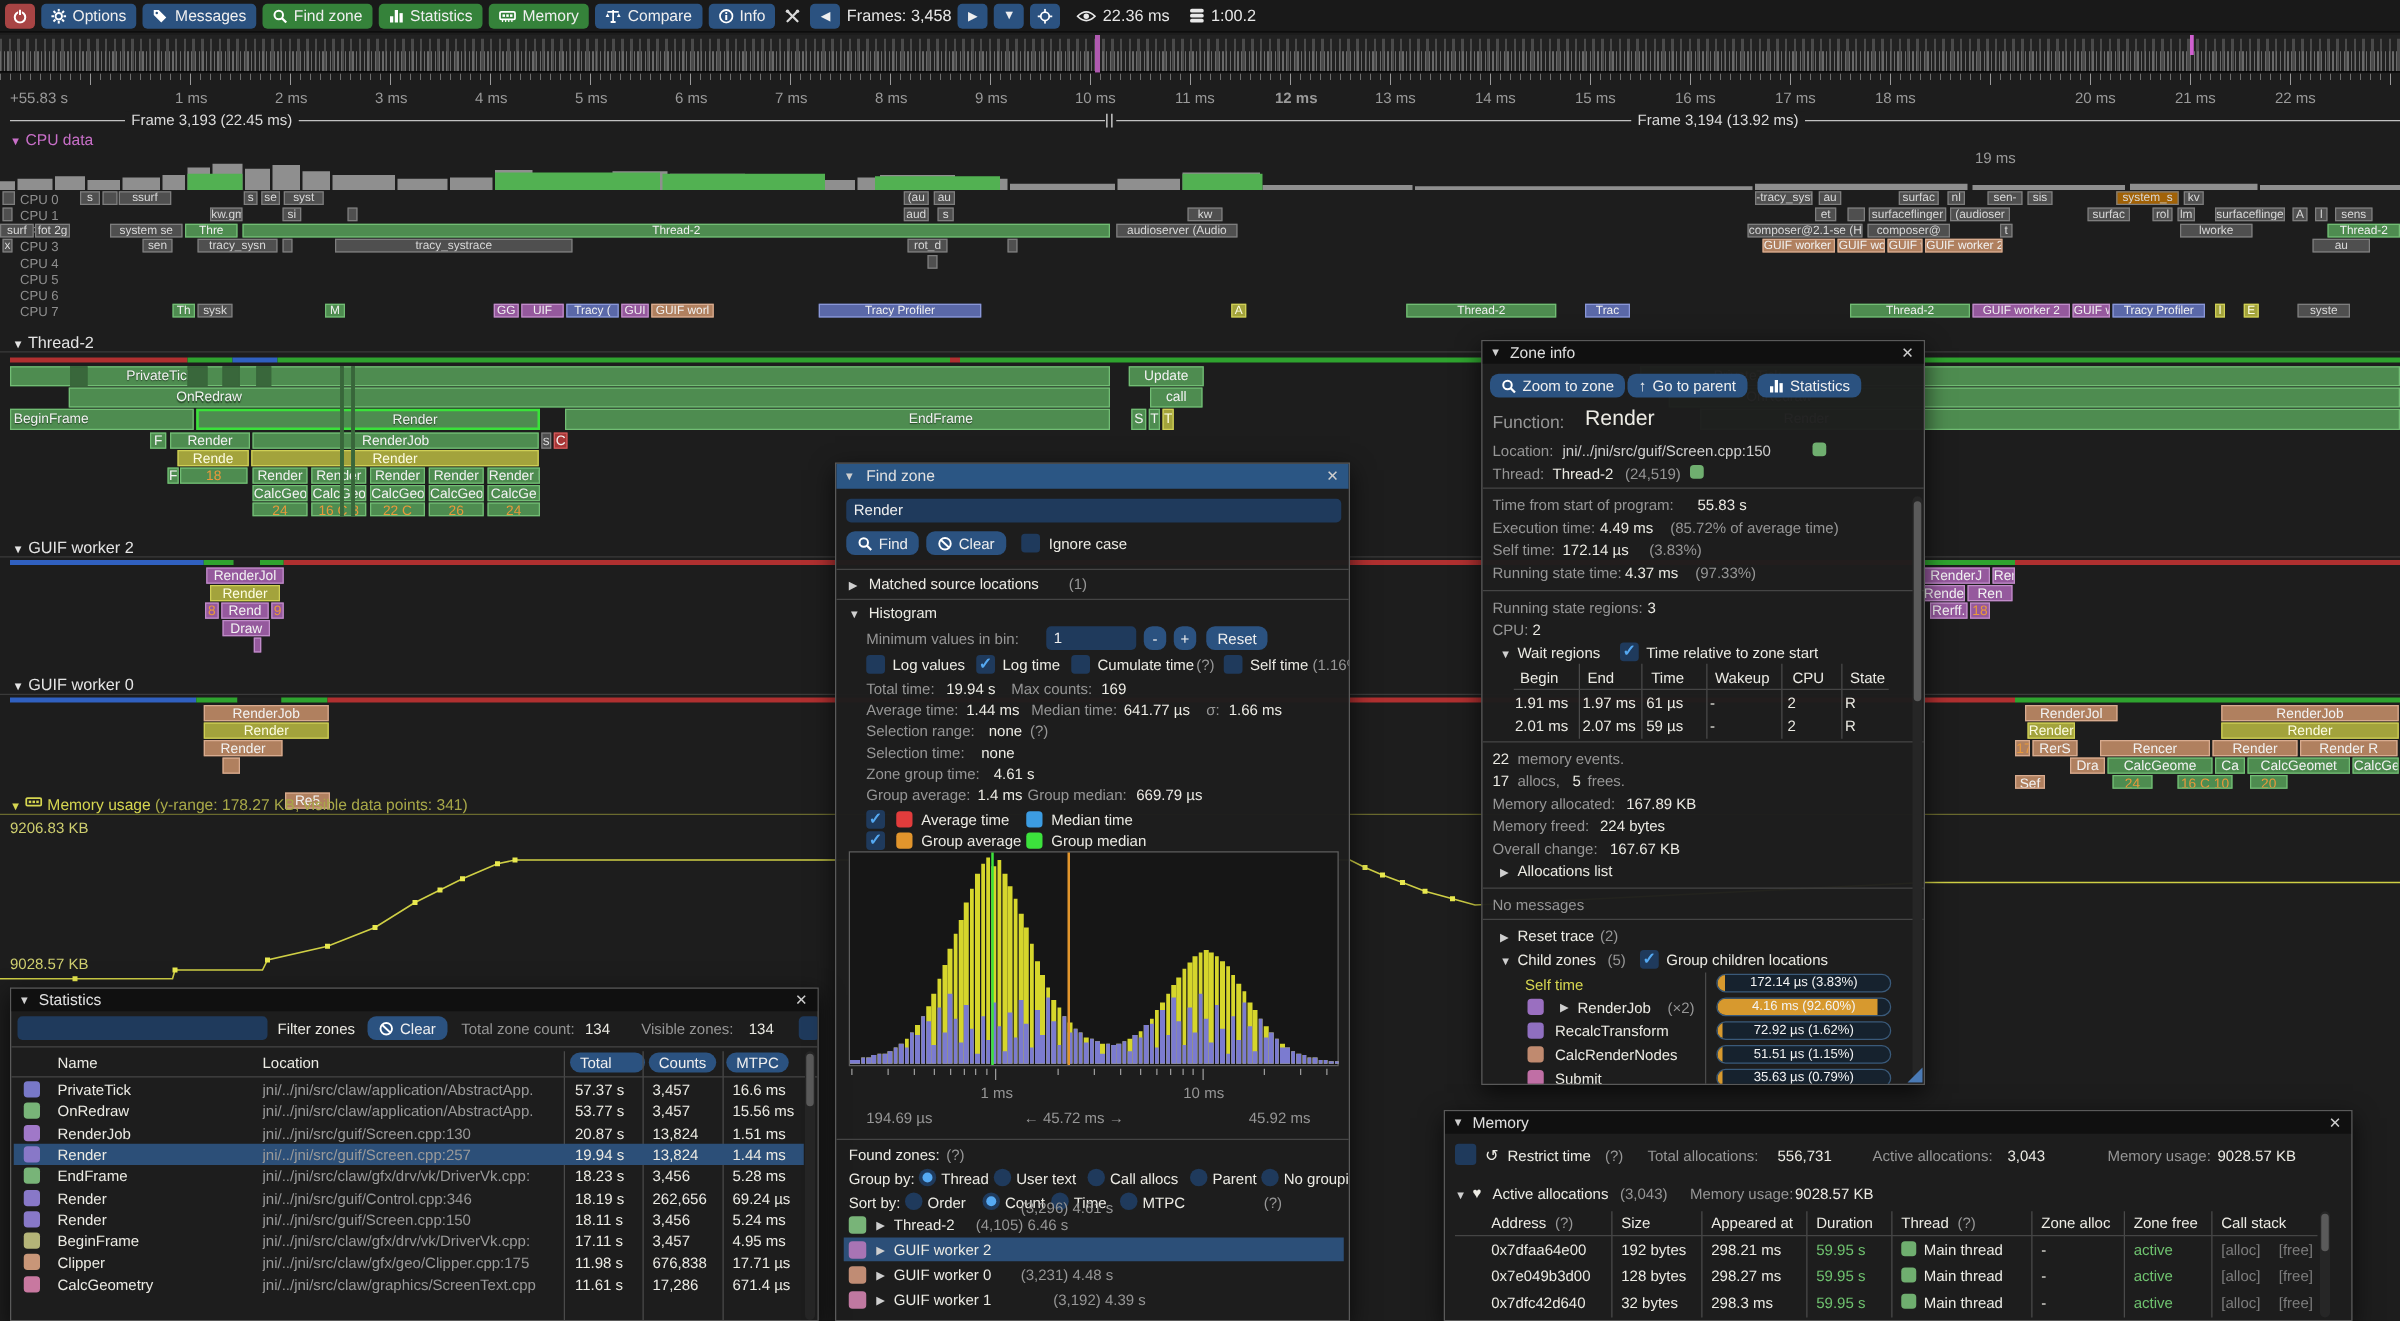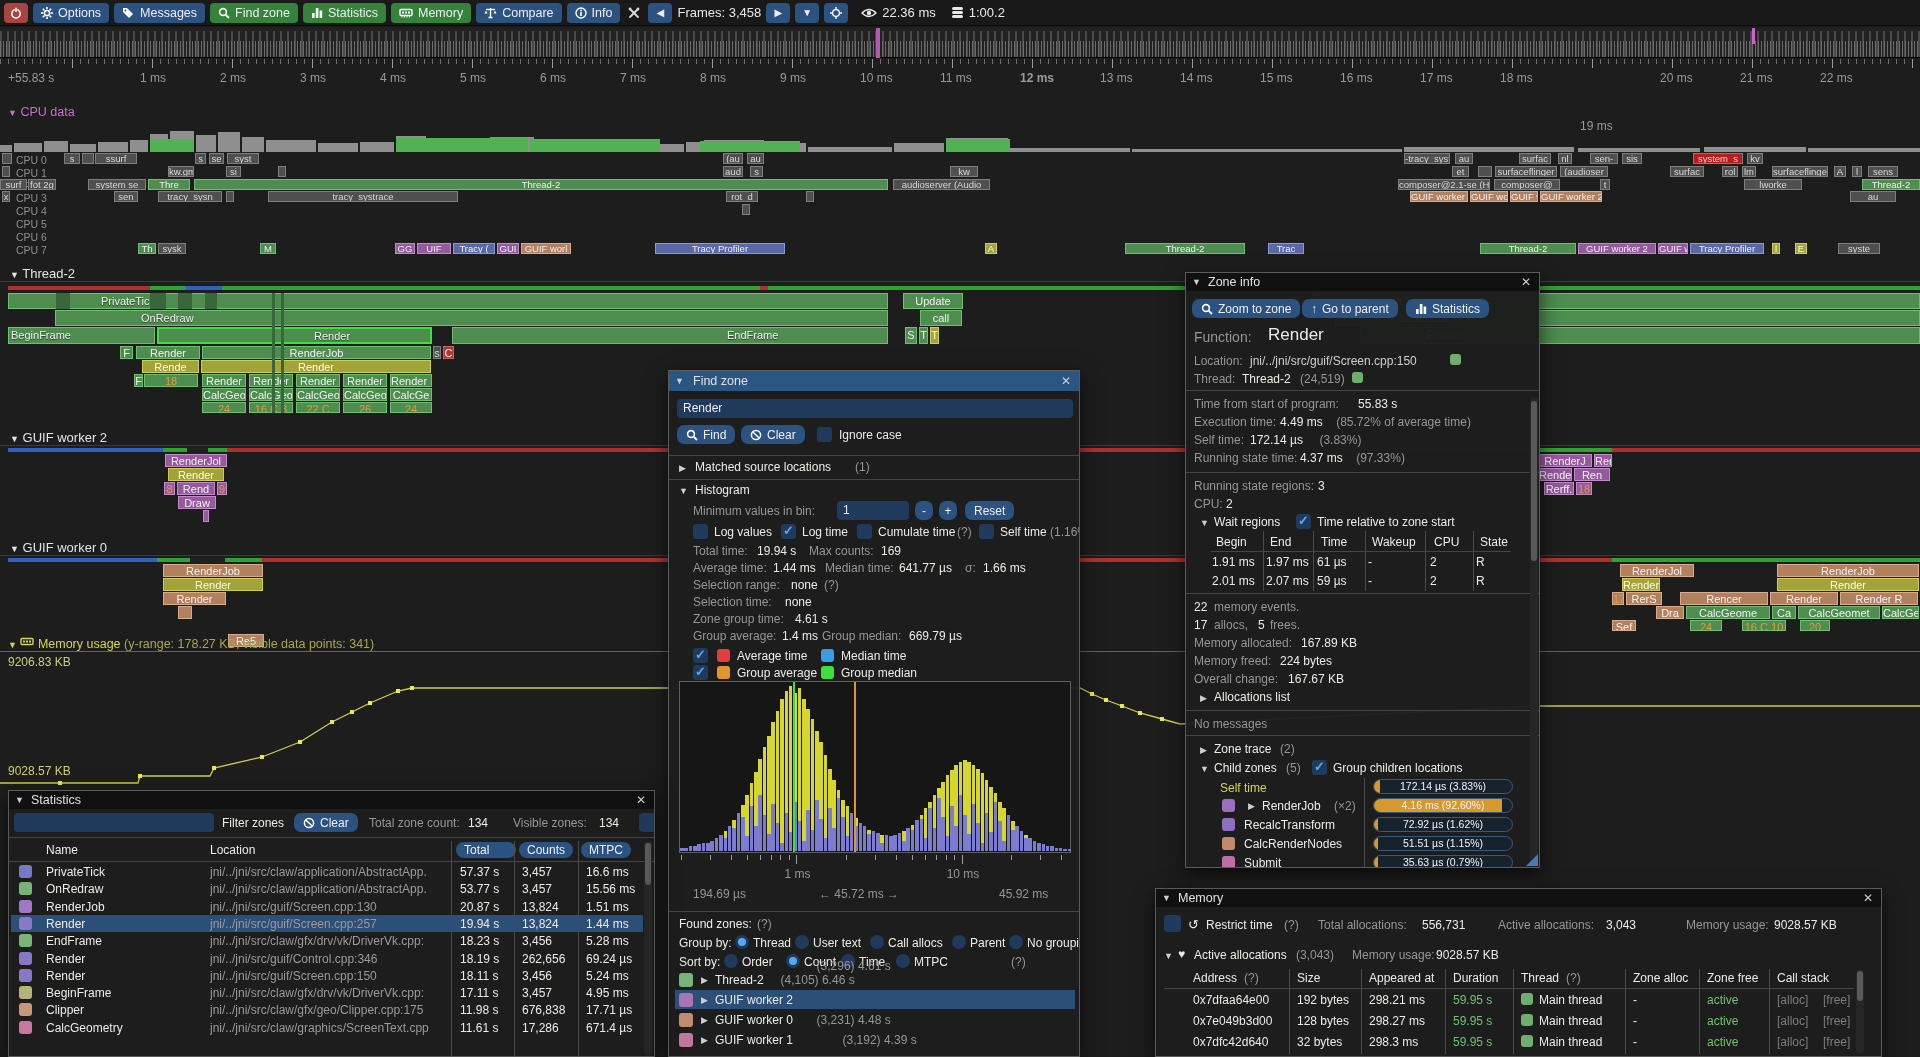--- a/index.html
+++ b/index.html
@@ -251,20 +251,28 @@
       <div class="rlab" style="left: 1180px;">14 ms</div>
       <div class="rlab" style="left: 1260px;">15 ms</div>
       <div class="rlab" style="left: 1340px;">16 ms</div>
       <div class="rlab" style="left: 1420px;">17 ms</div>
       <div class="rlab" style="left: 1500px;">18 ms</div>
       <div class="rlab" style="left: 1580px; margin-top: 48px;">19 ms</div>
       <div class="rlab" style="left: 1660px;">20 ms</div>
       <div class="rlab" style="left: 1740px;">21 ms</div>
       <div class="rlab" style="left: 1820px;">22 ms</div>
     </div>
+  <div id="framesrow" style="position:absolute;left:0;top:89px;width:1920px;height:16px">
+    <div class="frline" style="left:8px;width:876px"></div>
+    <span class="frlab" style="left:100px">Frame 3,193 (22.45 ms)</span>
+    <div class="abs" style="left:885px;top:2px;width:1px;height:11px;background:#e8e8e8"></div>
+    <div class="abs" style="left:889px;top:2px;width:1px;height:11px;background:#e8e8e8"></div>
+    <div class="frline" style="left:893px;width:1027px"></div>
+    <span class="frlab" style="left:1305px">Frame 3,194 (13.92 ms)</span>
+  </div>
 
   <div class="abs mag" style="left:8px;top:105px;font-size:12.5px"><span style="font-size:9px">▼</span> <span>CPU data</span></div>
   <div id="cpu-usage">
       <div style="position: absolute; left: 0px; top: 145px; width: 12px; height: 7px; background: rgb(143, 143, 143);"></div>
       <div style="position: absolute; left: 14px; top: 143px; width: 28px; height: 9px; background: rgb(143, 143, 143);"></div>
       <div style="position: absolute; left: 44px; top: 141px; width: 24px; height: 11px; background: rgb(143, 143, 143);"></div>
       <div style="position: absolute; left: 70px; top: 144px; width: 26px; height: 8px; background: rgb(143, 143, 143);"></div>
       <div style="position: absolute; left: 98px; top: 142px; width: 30px; height: 10px; background: rgb(143, 143, 143);"></div>
       <div style="position: absolute; left: 130px; top: 140px; width: 18px; height: 12px; background: rgb(143, 143, 143);"></div>
       <div style="position: absolute; left: 150px; top: 134px; width: 18px; height: 18px; background: rgb(143, 143, 143);"></div>
@@ -309,21 +317,21 @@
       <div class="cpubar" style="left: 209px; top: 153px; width: 15px; height: 11px; background: rgb(79, 79, 79); border: 1px solid rgb(126, 126, 126); color: rgb(216, 216, 216);">se</div>
       <div class="cpubar" style="left: 227px; top: 153px; width: 32px; height: 11px; background: rgb(79, 79, 79); border: 1px solid rgb(126, 126, 126); color: rgb(216, 216, 216);">syst</div>
       <div class="cpubar" style="left: 723px; top: 153px; width: 20px; height: 11px; background: rgb(79, 79, 79); border: 1px solid rgb(126, 126, 126); color: rgb(216, 216, 216);">(au</div>
       <div class="cpubar" style="left: 747px; top: 153px; width: 17px; height: 11px; background: rgb(79, 79, 79); border: 1px solid rgb(126, 126, 126); color: rgb(216, 216, 216);">au</div>
       <div class="cpubar" style="left: 1404px; top: 153px; width: 46px; height: 11px; background: rgb(79, 79, 79); border: 1px solid rgb(126, 126, 126); color: rgb(216, 216, 216);">-tracy_systrace</div>
       <div class="cpubar" style="left: 1455px; top: 153px; width: 18px; height: 11px; background: rgb(79, 79, 79); border: 1px solid rgb(126, 126, 126); color: rgb(216, 216, 216);">au</div>
       <div class="cpubar" style="left: 1519px; top: 153px; width: 32px; height: 11px; background: rgb(79, 79, 79); border: 1px solid rgb(126, 126, 126); color: rgb(216, 216, 216);">surfac</div>
       <div class="cpubar" style="left: 1558px; top: 153px; width: 14px; height: 11px; background: rgb(79, 79, 79); border: 1px solid rgb(126, 126, 126); color: rgb(216, 216, 216);">nl</div>
       <div class="cpubar" style="left: 1590px; top: 153px; width: 28px; height: 11px; background: rgb(79, 79, 79); border: 1px solid rgb(126, 126, 126); color: rgb(216, 216, 216);">sen-</div>
       <div class="cpubar" style="left: 1622px; top: 153px; width: 20px; height: 11px; background: rgb(79, 79, 79); border: 1px solid rgb(126, 126, 126); color: rgb(216, 216, 216);">sis</div>
-      <div class="cpubar" style="left: 1693px; top: 153px; width: 50px; height: 11px; background: #b91c1c; border: 1px solid rgb(126, 126, 126); color: rgb(216, 216, 216);">system_s</div>
+      <div class="cpubar" style="left: 1693px; top: 153px; width: 50px; height: 11px; background: #a16207; border: 1px solid rgb(126, 126, 126); color: rgb(216, 216, 216);">system_s</div>
       <div class="cpubar" style="left: 1747px; top: 153px; width: 16px; height: 11px; background: rgb(79, 79, 79); border: 1px solid rgb(126, 126, 126); color: rgb(216, 216, 216);">kv</div>
       <div class="cpulbl" style="left: 16px; top: 166.8px;">CPU 1</div>
       <div class="cpubar" style="left: 2px; top: 165.8px; width: 8px; height: 11px; background: rgb(79, 79, 79); border: 1px solid rgb(126, 126, 126); color: rgb(216, 216, 216);"></div>
       <div class="cpubar" style="left: 168px; top: 165.8px; width: 26px; height: 11px; background: rgb(79, 79, 79); border: 1px solid rgb(126, 126, 126); color: rgb(216, 216, 216);">kw.gm</div>
       <div class="cpubar" style="left: 226px; top: 165.8px; width: 15px; height: 11px; background: rgb(79, 79, 79); border: 1px solid rgb(126, 126, 126); color: rgb(216, 216, 216);">si</div>
       <div class="cpubar" style="left: 278px; top: 165.8px; width: 8px; height: 11px; background: rgb(79, 79, 79); border: 1px solid rgb(126, 126, 126); color: rgb(216, 216, 216);"></div>
       <div class="cpubar" style="left: 723px; top: 165.8px; width: 20px; height: 11px; background: rgb(79, 79, 79); border: 1px solid rgb(126, 126, 126); color: rgb(216, 216, 216);">aud</div>
       <div class="cpubar" style="left: 750px; top: 165.8px; width: 13px; height: 11px; background: rgb(79, 79, 79); border: 1px solid rgb(126, 126, 126); color: rgb(216, 216, 216);">s</div>
       <div class="cpubar" style="left: 950px; top: 165.8px; width: 28px; height: 11px; background: rgb(79, 79, 79); border: 1px solid rgb(126, 126, 126); color: rgb(216, 216, 216);">kw</div>
       <div class="cpubar" style="left: 1452px; top: 165.8px; width: 17px; height: 11px; background: rgb(79, 79, 79); border: 1px solid rgb(126, 126, 126); color: rgb(216, 216, 216);">et</div>
@@ -1095,21 +1103,21 @@
     <span class="abs lbl" style="left:8px;top:381px">Memory freed:</span>
     <span class="abs val" style="left:94px;top:381px">224 bytes</span>
     <span class="abs lbl" style="left:8px;top:399px">Overall change:</span>
     <span class="abs val" style="left:102px;top:399px">167.67 KB</span>
     <span class="arrow" style="left:14px;top:420px">▶</span>
     <span class="abs val" style="left:28px;top:417px">Allocations list</span>
     <div class="sep" style="left:0;top:437px;width:355px"></div>
     <span class="abs lbl" style="left:8px;top:444px">No messages</span>
     <div class="sep" style="left:0;top:462px;width:355px"></div>
     <span class="arrow" style="left:14px;top:472px">▶</span>
-    <span class="abs val" style="left:28px;top:469px">Zone trace</span>
+    <span class="abs val" style="left:28px;top:469px">Reset trace</span>
     <span class="abs lbl" style="left:94px;top:469px">(2)</span>
     <span class="arrow" style="left:14px;top:491px">▼</span>
     <span class="abs val" style="left:28px;top:488px">Child zones</span>
     <span class="abs lbl" style="left:100px;top:488px">(5)</span>
     <div class="cb on" style="left:126px;top:487px"></div>
     <span class="abs val" style="left:147px;top:488px">Group children locations</span>
     <div id="zi-children">
         <div class="abs ylw" style="left: 34px; top: 508px;">Self time</div>
         <div class="prog" style="left: 187px; top: 506px;"><div class="fill" style="width: 5.52px;"></div><span>172.14 µs (3.83%)</span></div>
         <div class="swatch" style="left: 36px; top: 526px; background: rgb(154, 111, 192);"></div>

